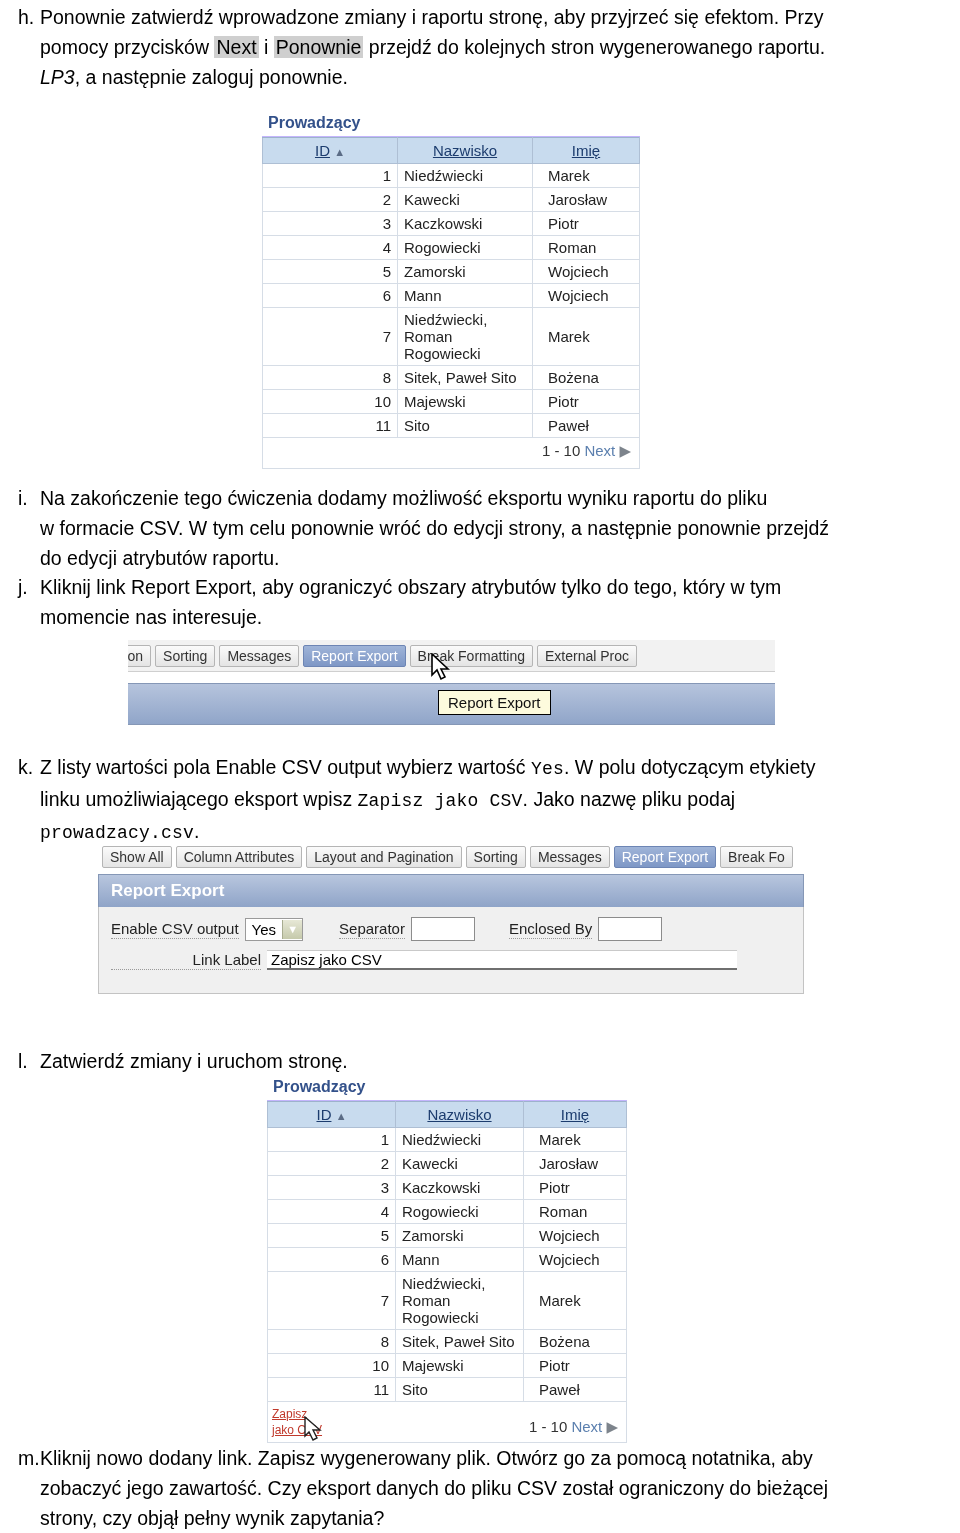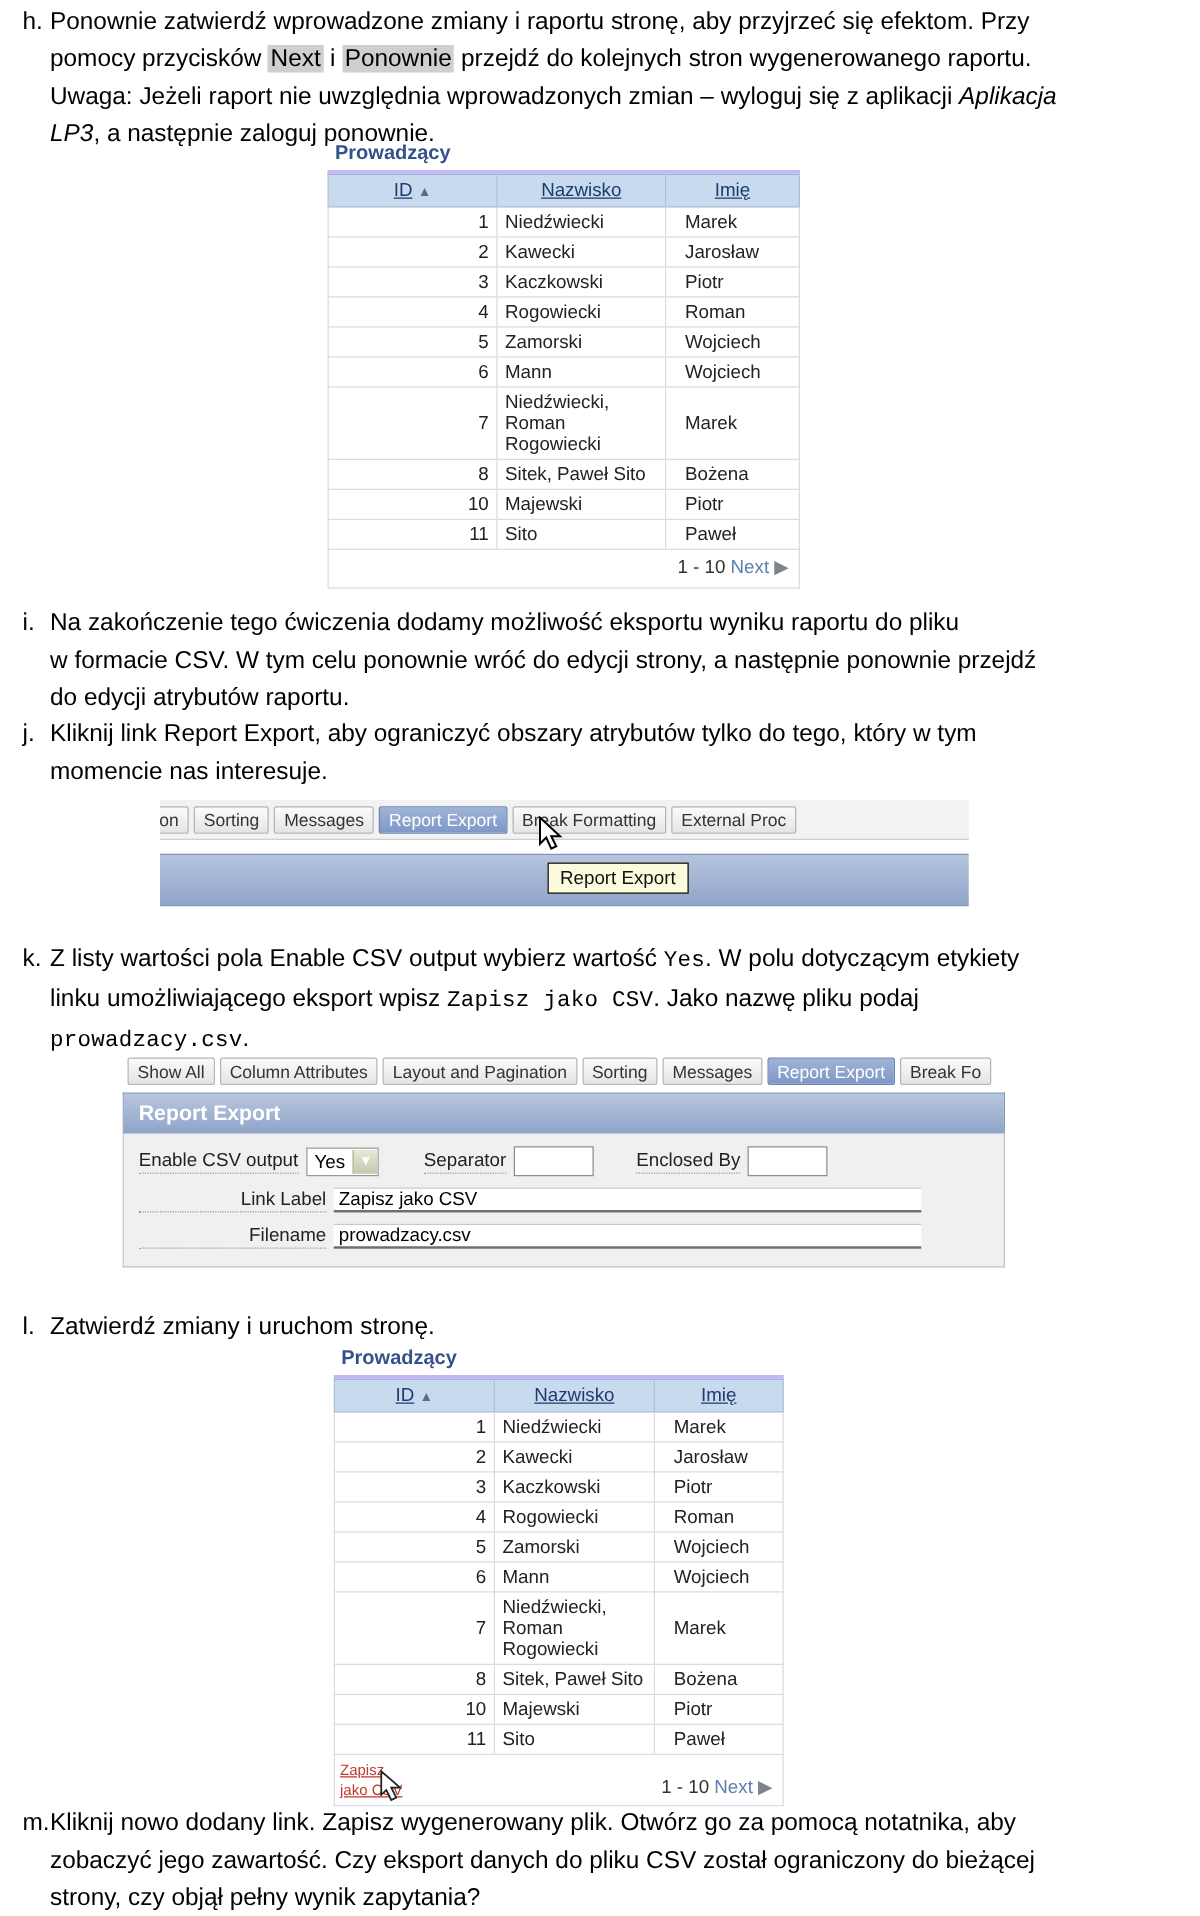--- a/index.html
+++ b/index.html
@@ -19,21 +19,21 @@
   .body-text{flex:1;padding-right:8px;}
   .hl{background:#cfcfcf;padding:0 2px;}
   .ital{font-style:italic;}
   .mono{font-family:"Liberation Mono", monospace;font-size:18px;letter-spacing:.2px;}
   .sans-ui{font-family:"Liberation Sans", sans-serif;}
 
   
   .apex-report{background:#fff;font-family:"Liberation Sans", sans-serif;}
   .rep-title{
     color:#33518a;font-size:16px;font-weight:bold;padding:0 0 4px 6px;
-    border-bottom:3px solid #c4b5fd;
+    border-bottom:1px solid #c4b5fd;
   }
   table.rep{border-collapse:collapse;width:100%;table-layout:fixed;}
   table.rep th{
     background:#c8dbee;color:#1c3c6e;font-size:15px;font-weight:normal;
     padding:4px 6px;border:1px solid #aebfd4;border-top:1px solid #9db2cc;
     text-align:center;
   }
   table.rep th .hl-col{text-decoration:underline;margin-top:13px;}
   table.rep td{
     font-size:15px;padding:3px 6px;border-bottom:1px solid #d6dde6;
@@ -110,21 +110,20 @@
 </head>
 <body>
 
 <div class="page">
 
   <div class="item" style="position:absolute;top:2px;left:0;width:950px;">
     <div class="marker">h.</div>
     <div class="body-text">
       <div><span>Ponownie zatwierdź wprowadzone zmiany i raportu stronę, aby przyjrzeć się efektom. Przy</span></div>
       <div>pomocy przycisków <span class="hl sans-ui">Next</span> i <span class="hl sans-ui">Ponownie</span> przejdź do kolejnych stron wygenerowanego raportu.</div>
-      <div>Uwaga: Jeżeli raport nie uwzględnia wprowadzonych zmian – wyloguj się z aplikacji <span class="ital">Aplikacja</span></div>
       <div><span class="ital">LP3</span>, a następnie zaloguj ponownie.</div>
     </div>
   </div>
 
   <div class="apex-report" style="position:absolute;top:114px;left:262px;width:378px;">
     <div class="rep-title">Prowadzący</div>
     <table class="rep">
       <thead>
         <tr>
           <th><span class="hl-col">ID</span> <span style="font-size:11px;color:#5b6c86;">▲</span></th>
@@ -248,24 +247,20 @@
             </span>
             <span class="fld-lab" style="margin-left:36px;">Separator</span>
             <input class="inp" style="width: 58px;" value="">
             <span class="fld-lab" style="margin-left:34px;">Enclosed By</span>
             <input class="inp" style="width: 58px;" value="">
           </div>
           <div class="fld-row">
             <span class="fld-lab r" style="width:150px;">Link Label</span>
             <input class="inp lined" style="width: 470px;" value="Zapisz jako CSV">
           </div>
-          <div class="fld-row" style="margin-bottom:0;">
-            <span class="fld-lab r" style="width:150px;">Filename</span>
-            <input class="inp lined" style="width: 470px;" value="prowadzacy.csv">
-          </div>
         </div>
       </div>
     </div>
   </div>
 
   <div class="item" style="position:absolute;top:1046px;left:0;width:950px;">
     <div class="marker">l.</div>
     <div class="body-text">Zatwierdź zmiany i uruchom stronę.</div>
   </div>
 

